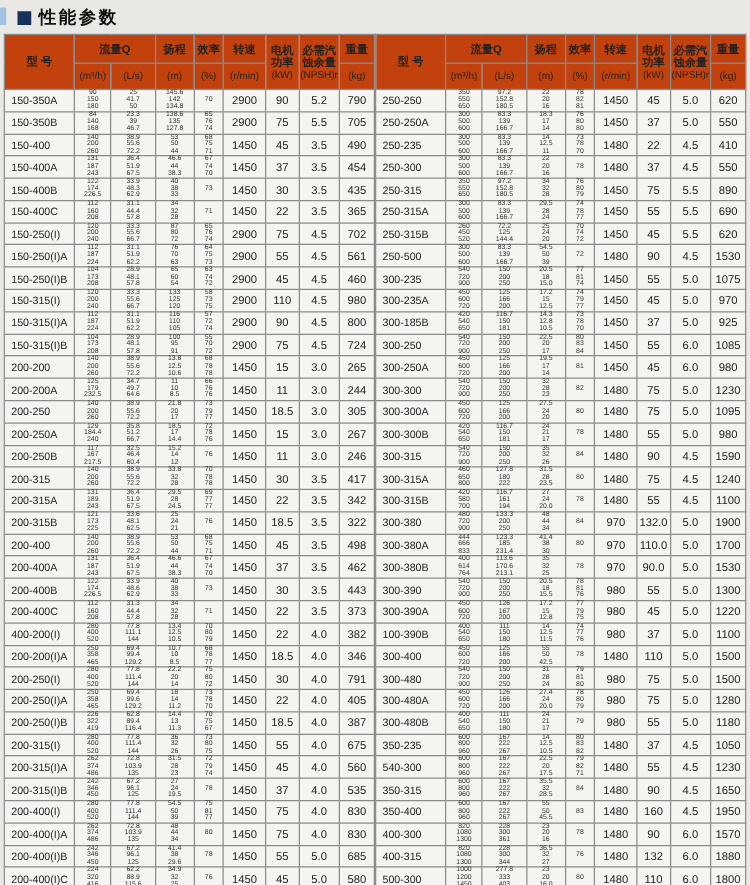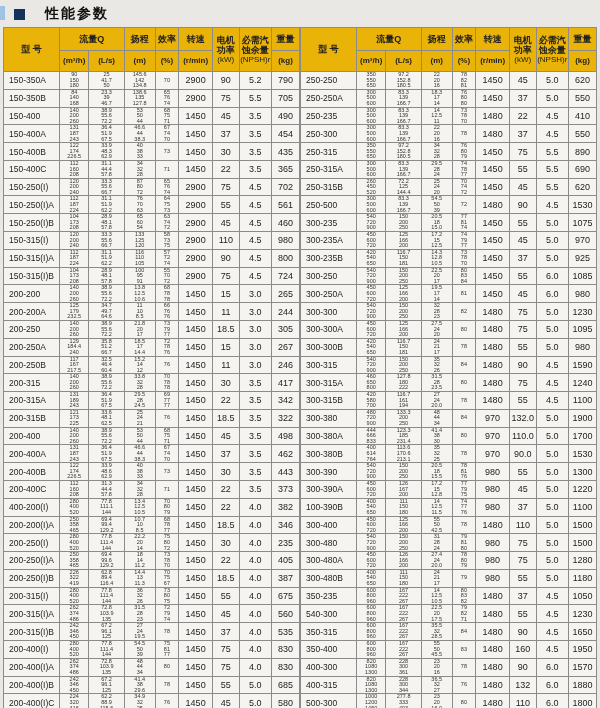--- a/index.html
+++ b/index.html
@@ -9,21 +9,21 @@
     font-family:"Liberation Sans","DejaVu Sans",sans-serif;
     color:#1c1c1c;
     position:relative;
     overflow:hidden;
   }
   .edge-accent{
     position:absolute;left:0;top:6px;width:5px;height:14px;
     background:#9fc3e0;
   }
   .title-bar{
-    display:flex;align-items:center;gap:20px;
+    display:flex;align-items:center;gap:6px;
     padding:5px 0 3px 14px;height:18px;
   }
   .title-square{
     width:11px;height:11px;background:#15315c;display:inline-block;
   }
   .page-title{
     font-size:14px;font-weight:bold;letter-spacing:2px;color:#111;
   }
   .tables-wrap{
     position:absolute;left:3px;right:3px;top:27px;bottom:3px;
@@ -33,25 +33,25 @@
     width:50%;height:100%;
   }
   table{
     border-collapse:collapse;table-layout:fixed;
     width:100%;height:100%;
     background:#f5f4f0;
   }
   table,th,td{border:1px solid #8b8b8b;}
   table{border:1.5px solid #555;}
   th{
-    background:#eab308;
+    background:#c2410c;
     font-size:9px;font-weight:bold;color:#222;
     padding:0;line-height:1.15;
   }
-  th.unit{font-weight:bold;font-size:8px;}
+  th.unit{font-weight:normal;font-size:8px;}
   td{
     padding:0;text-align:center;vertical-align:middle;
     color:#222;
   }
   td.model{
     text-align:left;padding-left:5px;font-size:8.5px;letter-spacing:0px;
     white-space:nowrap;
   }
   td.stack{font-size:5.5px;line-height:5.6px;color:#333;}
   td.stack div{white-space:nowrap;}
@@ -826,21 +826,21 @@
               <div>14</div>
             </td>
             <td class="stack">
               <div>75</div>
               <div>80</div>
               <div>72</div>
             </td>
             <td class="big">1450</td>
             <td class="big">30</td>
             <td class="big">4.0</td>
-            <td class="big">235</td>
+            <td class="big">791</td>
           </tr>
           <tr>
             <td class="model">200-250(I)A</td>
             <td class="stack">
               <div>250</div>
               <div>358</div>
               <div>465</div>
             </td>
             <td class="stack">
               <div>69.4</div>
@@ -1374,21 +1374,21 @@
               <div>74</div>
               <div>79</div>
               <div>77</div>
             </td>
             <td class="big">1450</td>
             <td class="big">45</td>
             <td class="big">5.0</td>
             <td class="big">970</td>
           </tr>
           <tr>
-            <td class="model">300-235B</td>
+            <td class="model">300-185B</td>
             <td class="stack">
               <div>420</div>
               <div>540</div>
               <div>650</div>
             </td>
             <td class="stack">
               <div>116.7</div>
               <div>150</div>
               <div>181</div>
             </td>

